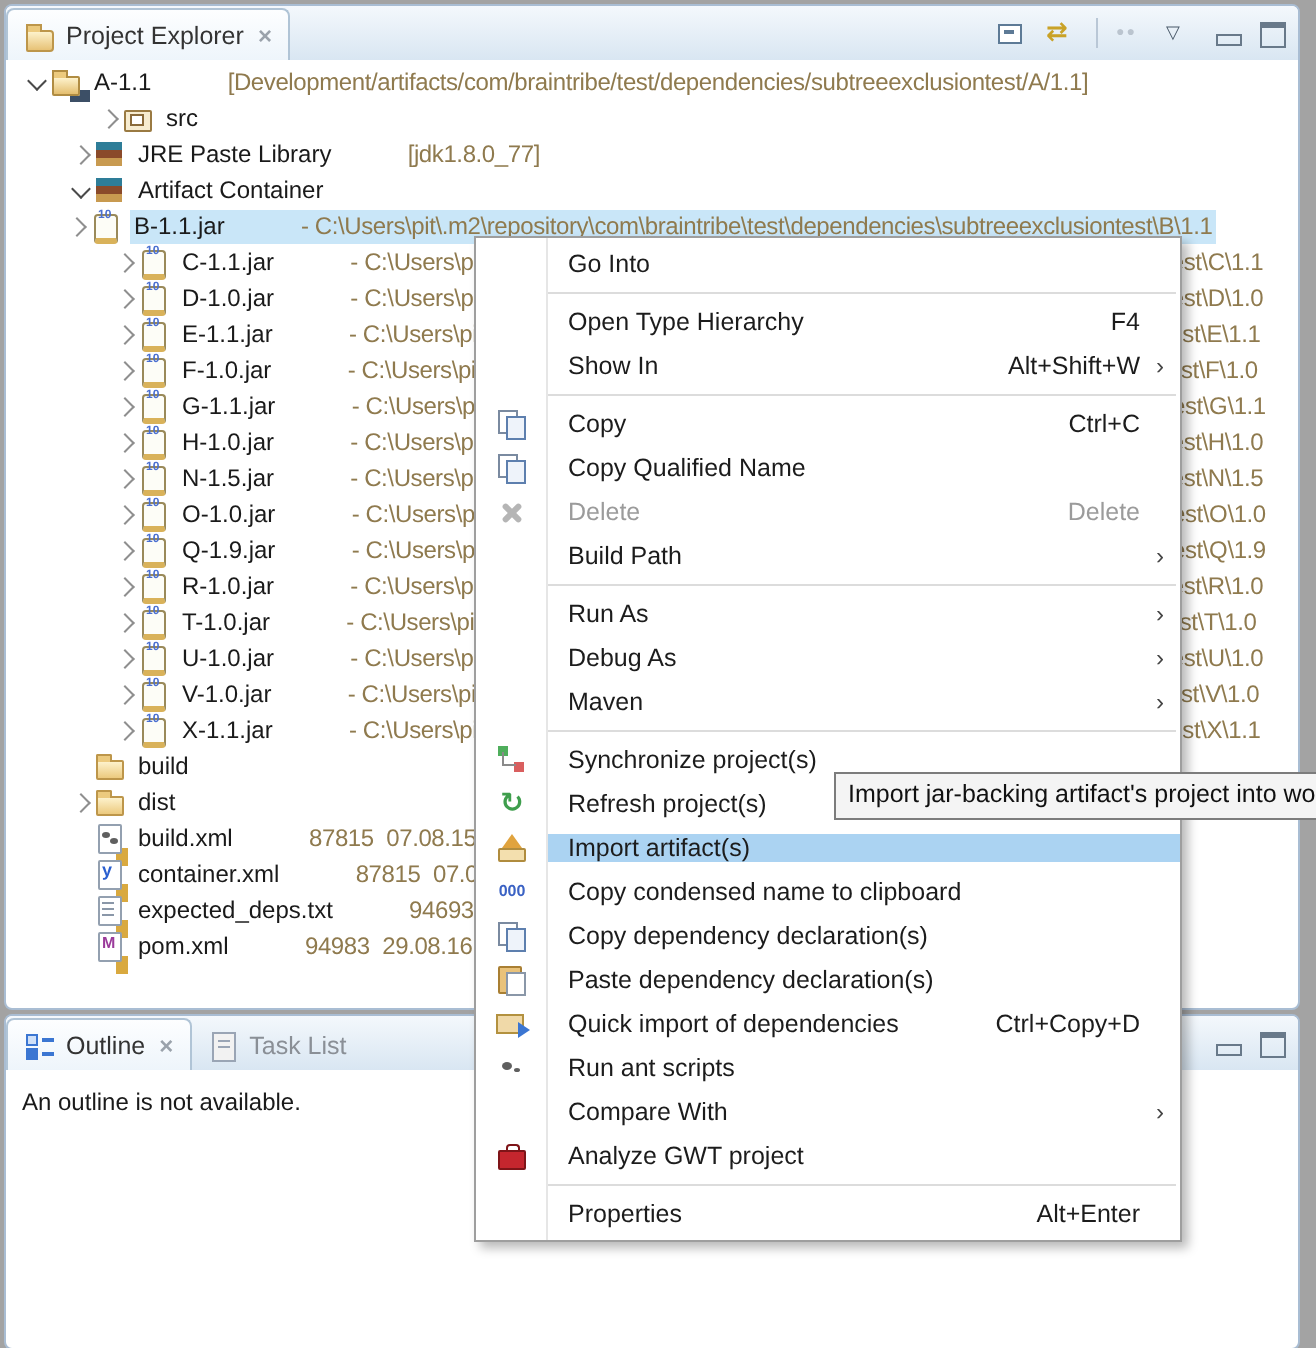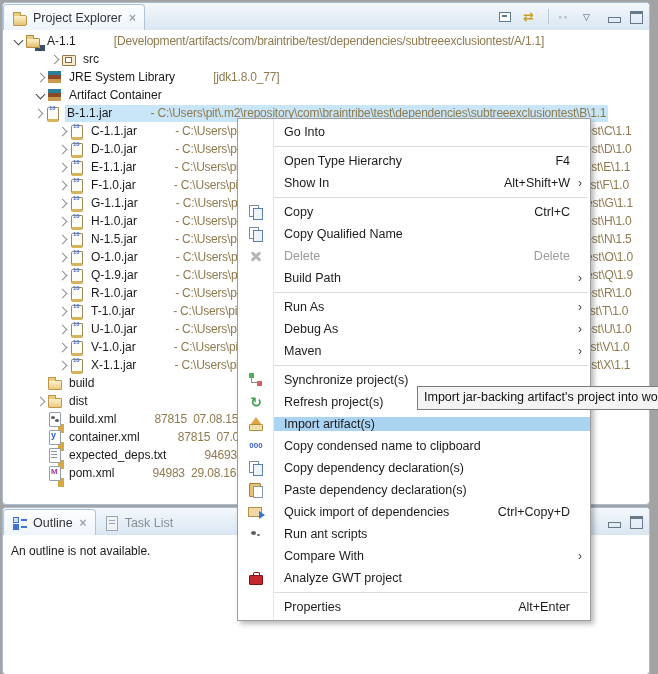--- a/index.html
+++ b/index.html
@@ -173,21 +173,21 @@
         <span class="tsep"></span>
         <span class="tbico ic-focus">●●</span>
         <span class="tbico ic-viewmenu">▽</span>
         <span class="ic-min"></span>
         <span class="ic-max"></span>
       </div>
     </div>
     <div class="tree" id="tree">
         <div class="trow" style="padding-left: 8px;"><span class="xpslot"><span class="xp open"></span></span><span class="ticon ticon-project"></span><span class="tlabel"><span>A-1.1</span><span class="deco"> [Development/artifacts/com/braintribe/test/dependencies/subtreeexclusiontest/A/1.1]</span></span></div>
         <div class="trow" style="padding-left: 44px;"><span class="xpslot"><span class="xp closed"></span></span><span class="ticon ticon-src"></span><span class="tlabel"><span>src</span></span></div>
-        <div class="trow" style="padding-left: 30px;"><span class="xpslot"><span class="xp closed"></span></span><span class="ticon ticon-library"></span><span class="tlabel"><span>JRE System Library</span><span class="deco"> [jdk1.8.0_77]</span></span></div>
+        <div class="trow" style="padding-left: 30px;"><span class="xpslot"><span class="xp closed"></span></span><span class="ticon ticon-library"></span><span class="tlabel"><span>JRE Paste Library</span><span class="deco"> [jdk1.8.0_77]</span></span></div>
         <div class="trow" style="padding-left: 30px;"><span class="xpslot"><span class="xp open"></span></span><span class="ticon ticon-library"></span><span class="tlabel"><span>Artifact Container</span></span></div>
         <div class="trow" style="padding-left: 28px;"><span class="xpslot"><span class="xp closed"></span></span><span class="ticon ticon-jar"></span><span class="tlabel selected"><span>B-1.1.jar</span><span class="deco"> - C:\Users\pit\.m2\repository\com\braintribe\test\dependencies\subtreeexclusiontest\B\1.1</span></span></div>
         <div class="trow" style="padding-left: 52px;"><span class="xpslot"><span class="xp closed"></span></span><span class="ticon ticon-jar"></span><span class="tlabel"><span>C-1.1.jar</span><span class="deco"> - C:\Users\pit\.m2\repository\com\braintribe\test\dependencies\subtreeexclusiontest\C\1.1</span></span></div>
         <div class="trow" style="padding-left: 52px;"><span class="xpslot"><span class="xp closed"></span></span><span class="ticon ticon-jar"></span><span class="tlabel"><span>D-1.0.jar</span><span class="deco"> - C:\Users\pit\.m2\repository\com\braintribe\test\dependencies\subtreeexclusiontest\D\1.0</span></span></div>
         <div class="trow" style="padding-left: 52px;"><span class="xpslot"><span class="xp closed"></span></span><span class="ticon ticon-jar"></span><span class="tlabel"><span>E-1.1.jar</span><span class="deco"> - C:\Users\pit\.m2\repository\com\braintribe\test\dependencies\subtreeexclusiontest\E\1.1</span></span></div>
         <div class="trow" style="padding-left: 52px;"><span class="xpslot"><span class="xp closed"></span></span><span class="ticon ticon-jar"></span><span class="tlabel"><span>F-1.0.jar</span><span class="deco"> - C:\Users\pit\.m2\repository\com\braintribe\test\dependencies\subtreeexclusiontest\F\1.0</span></span></div>
         <div class="trow" style="padding-left: 52px;"><span class="xpslot"><span class="xp closed"></span></span><span class="ticon ticon-jar"></span><span class="tlabel"><span>G-1.1.jar</span><span class="deco"> - C:\Users\pit\.m2\repository\com\braintribe\test\dependencies\subtreeexclusiontest\G\1.1</span></span></div>
         <div class="trow" style="padding-left: 52px;"><span class="xpslot"><span class="xp closed"></span></span><span class="ticon ticon-jar"></span><span class="tlabel"><span>H-1.0.jar</span><span class="deco"> - C:\Users\pit\.m2\repository\com\braintribe\test\dependencies\subtreeexclusiontest\H\1.0</span></span></div>
         <div class="trow" style="padding-left: 52px;"><span class="xpslot"><span class="xp closed"></span></span><span class="ticon ticon-jar"></span><span class="tlabel"><span>N-1.5.jar</span><span class="deco"> - C:\Users\pit\.m2\repository\com\braintribe\test\dependencies\subtreeexclusiontest\N\1.5</span></span></div>
         <div class="trow" style="padding-left: 52px;"><span class="xpslot"><span class="xp closed"></span></span><span class="ticon ticon-jar"></span><span class="tlabel"><span>O-1.0.jar</span><span class="deco"> - C:\Users\pit\.m2\repository\com\braintribe\test\dependencies\subtreeexclusiontest\O\1.0</span></span></div>

